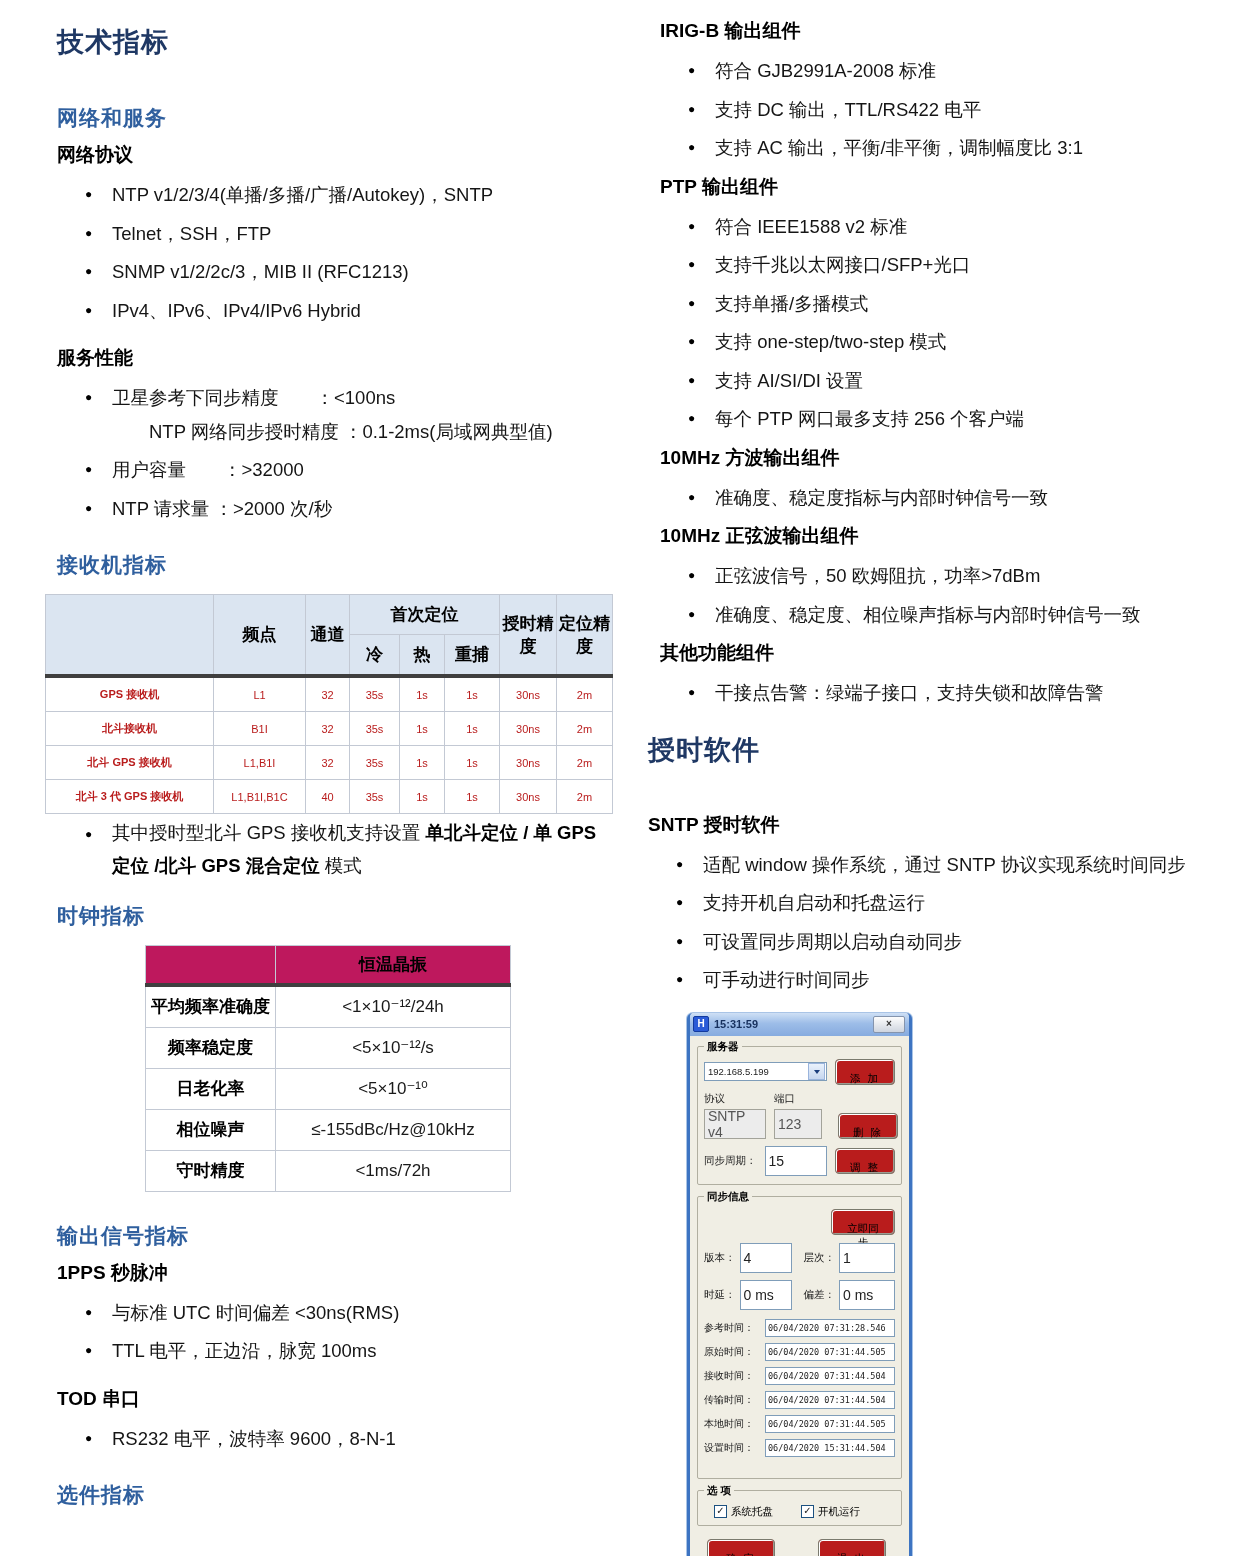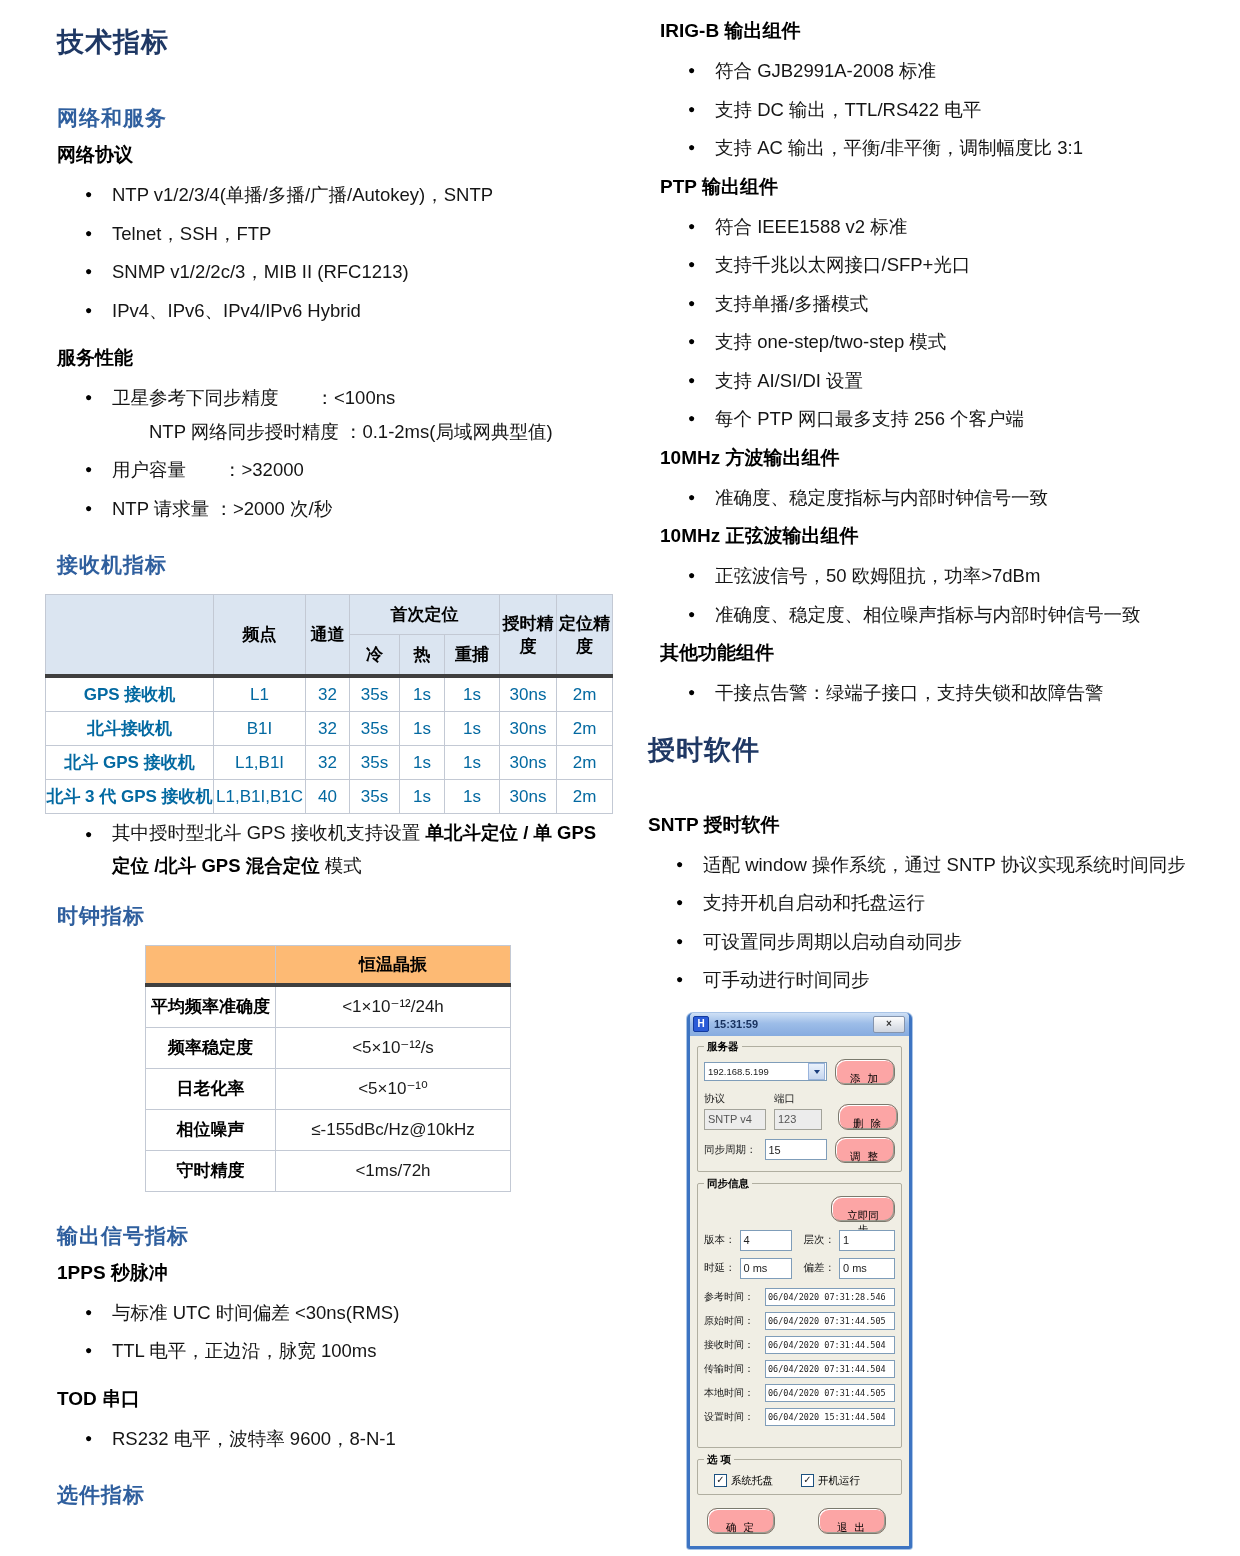--- a/index.html
+++ b/index.html
@@ -25,28 +25,28 @@
   
   .note-li{position:relative;padding-left:55px;margin:3px 0 0 12px;font-size:18.5px;line-height:1.75;color:#151515;}
   .note-li::before{content:"●";position:absolute;left:28px;top:7px;font-size:12px;color:#000;}
   .note-li b{font-weight:bold;color:#000;}
 
   
   .rx-table{border-collapse:collapse;table-layout:fixed;width:567px;margin-top:15px;}
   .rx-table th,.rx-table td{border:1px solid #c3c9d4;text-align:center;padding:0;overflow:hidden;}
   .rx-table thead th{background:#dbe5f1;font-weight:bold;font-size:17px;color:#000;}
   .rx-table thead tr th{height:39px;}
-  .rx-table tbody td{height:33px;font-size:17px;color:#0369a1;white-space:nowrap;}
+  .rx-table tbody td{height:33px;font-size:11px;color:#b91c1c;white-space:nowrap;}
   .rx-table tbody td:first-child{font-weight:bold;}
   .rx-table tbody tr:first-child td{border-top:4px solid #3f3f3f;}
 
   
   .clk-table{border-collapse:collapse;table-layout:fixed;width:365px;margin:15px 0 0 100px;}
   .clk-table th,.clk-table td{border:1px solid #c3c9d4;text-align:center;padding:0;}
-  .clk-table thead th{background:#fdba74;font-weight:bold;font-size:17px;height:37px;color:#000;}
+  .clk-table thead th{background:#be185d;font-weight:bold;font-size:17px;height:37px;color:#000;}
   .clk-table tbody td{height:40px;font-size:17px;}
   .clk-table tbody td:first-child{font-weight:bold;color:#000;}
   .clk-table tbody tr:first-child td{border-top:4px solid #3f3f3f;}.mt22{margin-top:22px;}
   .mt26{margin-top:10px;}.mt30{margin-top:30px;}.mt36{margin-top:20px;}.mt44{margin-top:44px;}
 
   
   .xp-window{width:219px;margin:20px 0 0 39px;border:3px solid #3d74c2;border-top:none;
     border-radius:6px 6px 3px 3px;background:#f0eee4;box-shadow:0 0 0 1px #a9c4e6;}
   .xp-titlebar{height:23px;display:flex;align-items:center;padding:0 4px 0 3px;
     background:linear-gradient(#cfe0f5,#9dbde8 45%,#86abdf);border-radius:4px 4px 0 0;}
@@ -57,26 +57,26 @@
     border-radius:2px;font-size:10px;line-height:13px;text-align:center;color:#333;font-weight:bold;cursor:default;}
   .xp-body{padding:10px 7px 8px;}
   .grp{border:1px solid #b0aea0;border-radius:2px;position:relative;margin-bottom:11px;padding:12px 6px 8px;}
   .grp-label{position:absolute;top:-7px;left:6px;background:#f0eee4;padding:0 3px;font-size:10.5px;font-weight:bold;color:#000;}
   .dlg-row{display:flex;align-items:center;gap:8px;margin-bottom:7px;}
   .combo{flex:1;height:19px;background:#fff;border:1px solid #7f9db9;display:flex;align-items:center;
     font-size:9.5px;color:#222;padding-left:3px;box-sizing:border-box;}
   .combo-btn{width:15px;height:15px;margin-left:auto;margin-right:1px;background:linear-gradient(#eaf2fc,#c6d6ef);
     border:1px solid #9ab4dc;display:flex;align-items:center;justify-content:center;flex:none;}
   .arr{width:0;height:0;border:3px solid transparent;border-top:4px solid #1a3d7c;margin-top:4px;}
-  .xpbtn{width:60px;height:20px;flex:none;background:#fca5a5;border:1px solid #7a7a6e;border-radius:10px;
+  .xpbtn{width:60px;height:20px;flex:none;background:#b91c1c;border:1px solid #7a7a6e;border-radius:4px;
     box-shadow:inset 1px 1px 0 #ffffff, inset -1px -1px 0 #9d9d92;
     font-family:inherit;font-size:10.5px;color:#000;padding:12px;letter-spacing:2px;}
   .fcol{display:flex;flex-direction:column;gap:3px;}
   .dlbl{font-size:10.5px;color:#222;}
-  .txt{height:21px;border:1px solid #7f9db9;background:#fff;font-size:11px;color:#222;
+  .txt{height:30px;border:1px solid #7f9db9;background:#fff;font-size:14px;color:#222;
     display:flex;align-items:center;padding:0 3px;box-sizing:border-box;}
   .dis{background:#ececec;color:#555;border-color:#a3a39a;}
   .w62{width:62px;}.w48{width:48px;}.w52{width:52px;}.w56{width:56px;}
   .spacer{flex:1;}
   .time-row{display:flex;align-items:center;gap:3px;margin-bottom:6px;}
   .tlbl{font-size:10px;color:#222;width:58px;flex:none;}
   .ttxt{flex:1;height:16px;border:1px solid #7f9db9;background:#fff;display:flex;align-items:center;
     padding:0 2px;font-size:8.5px;font-family:"DejaVu Sans Mono","Liberation Mono",monospace;color:#222;}
   .optrow{display:flex;gap:28px;padding:2px 4px 0 10px;}
   .chk{display:flex;align-items:center;gap:4px;font-size:10.5px;color:#000;}

